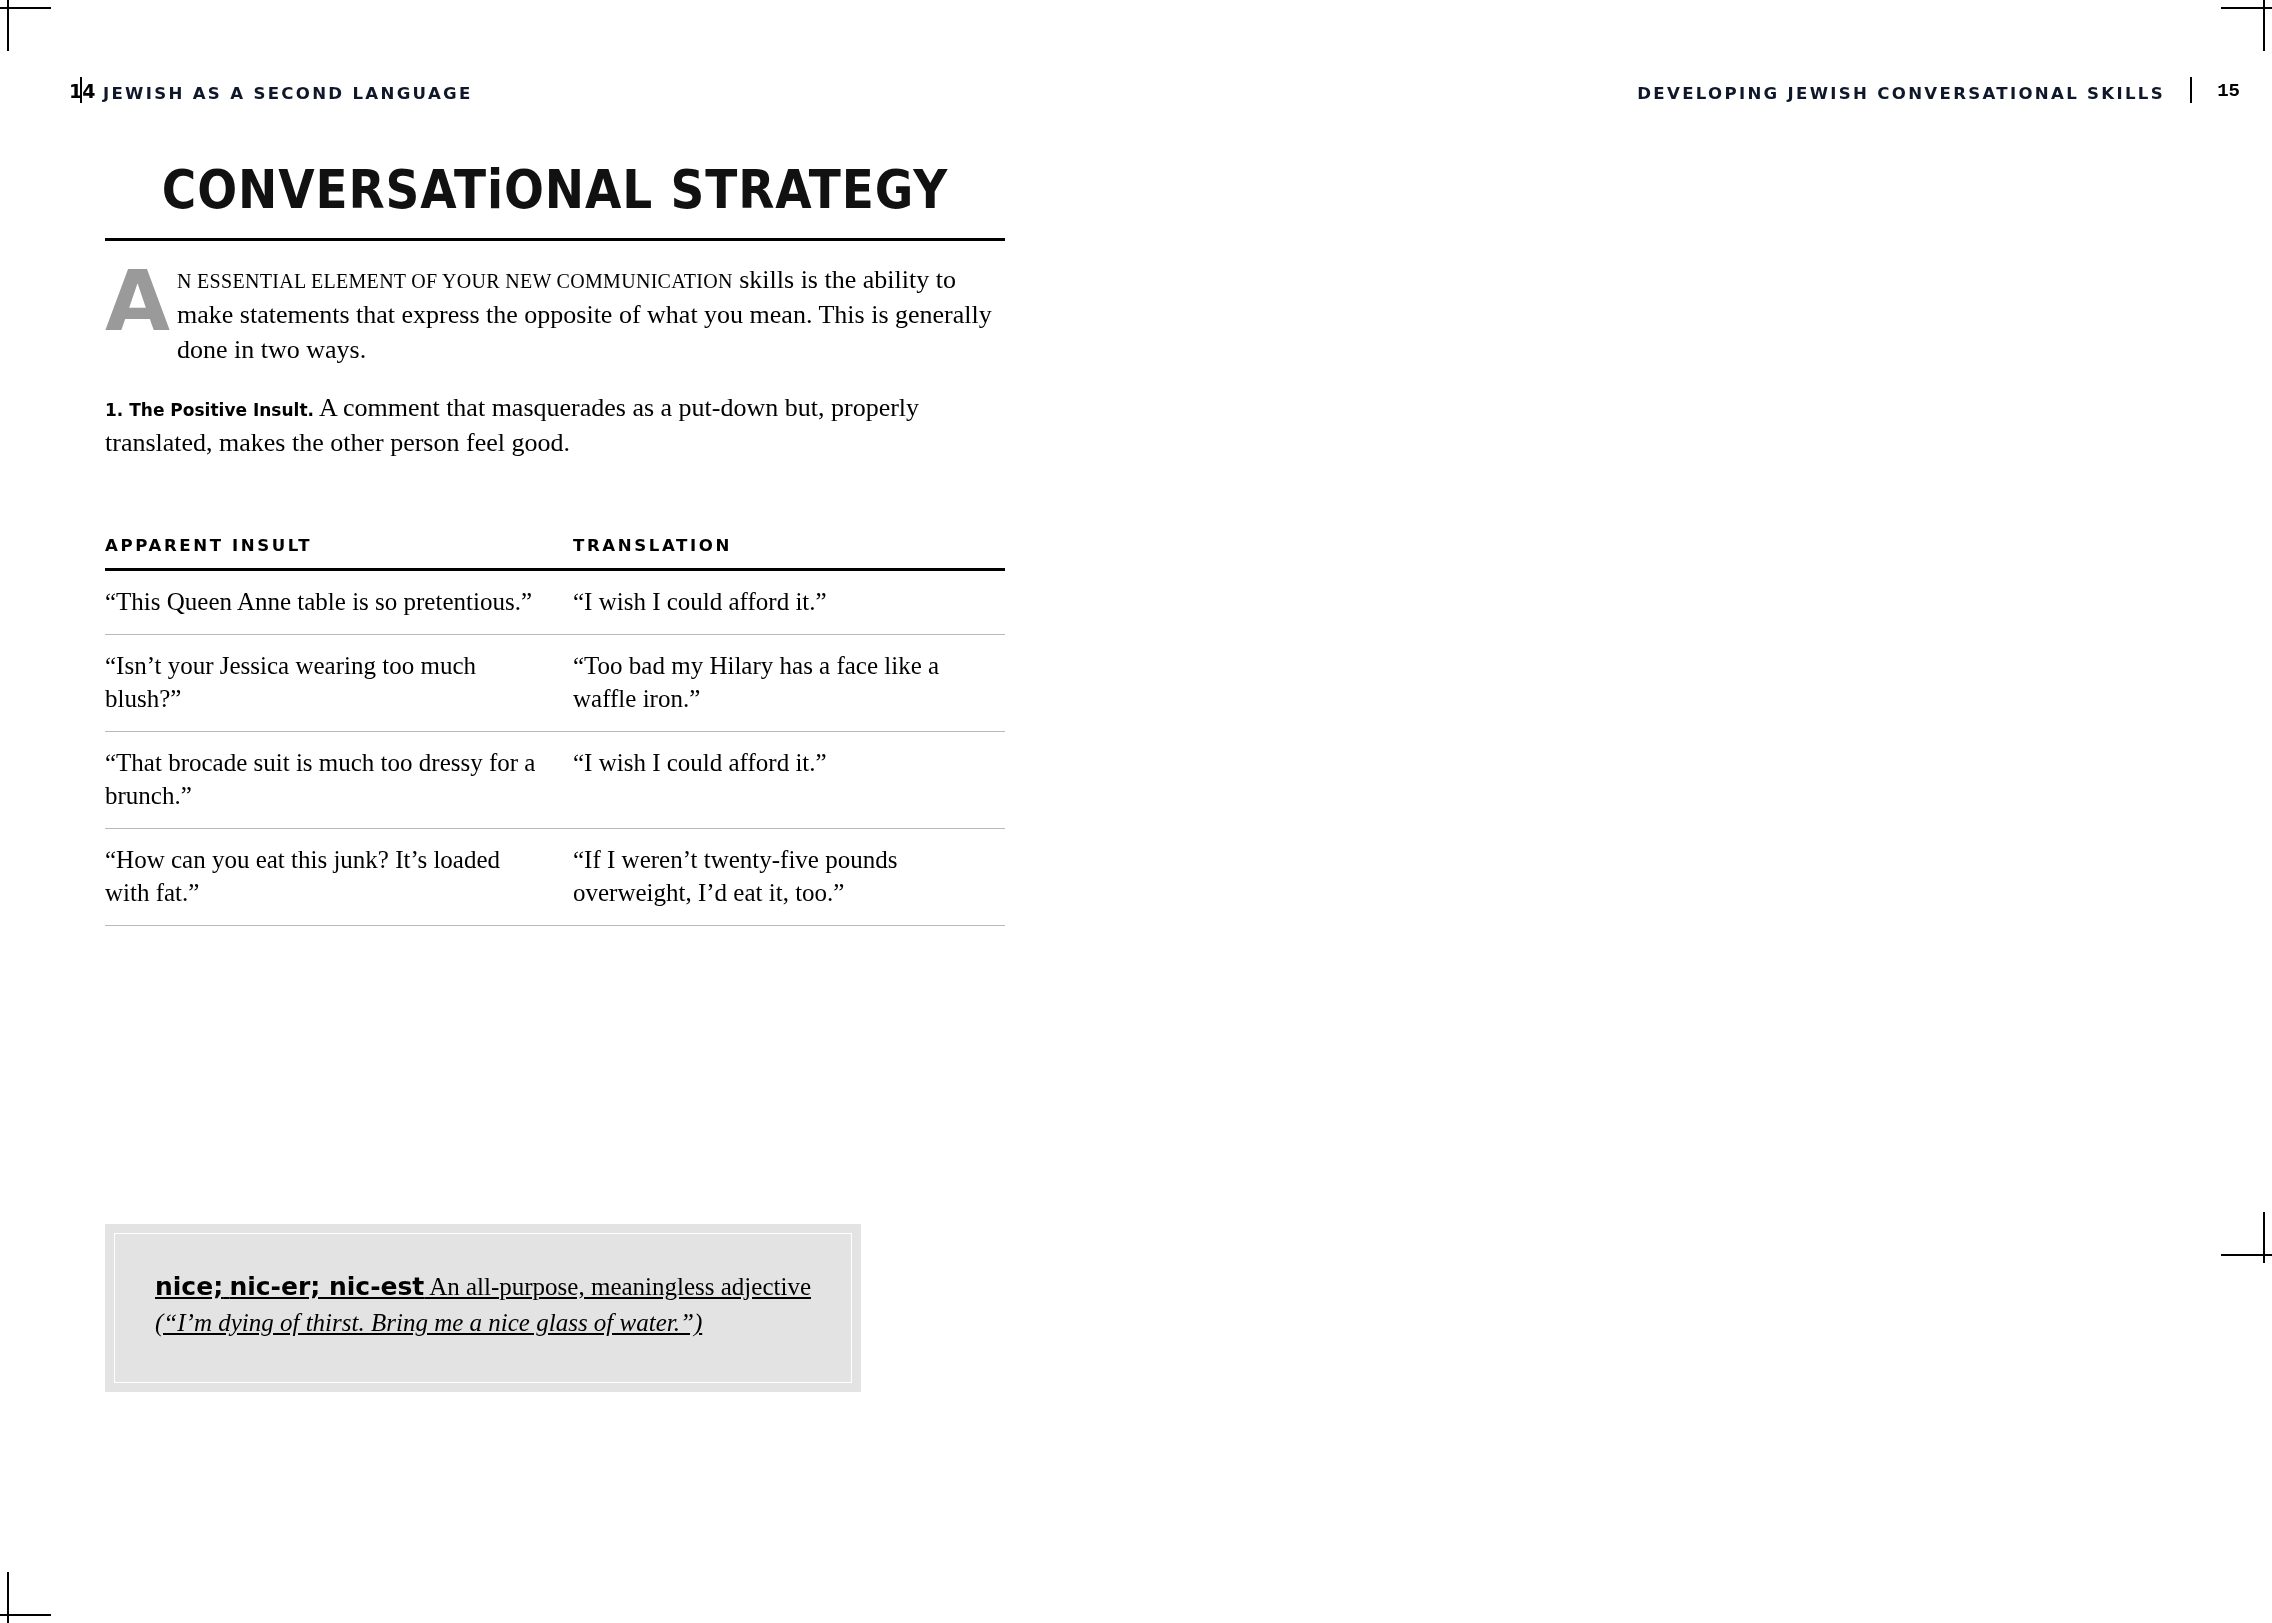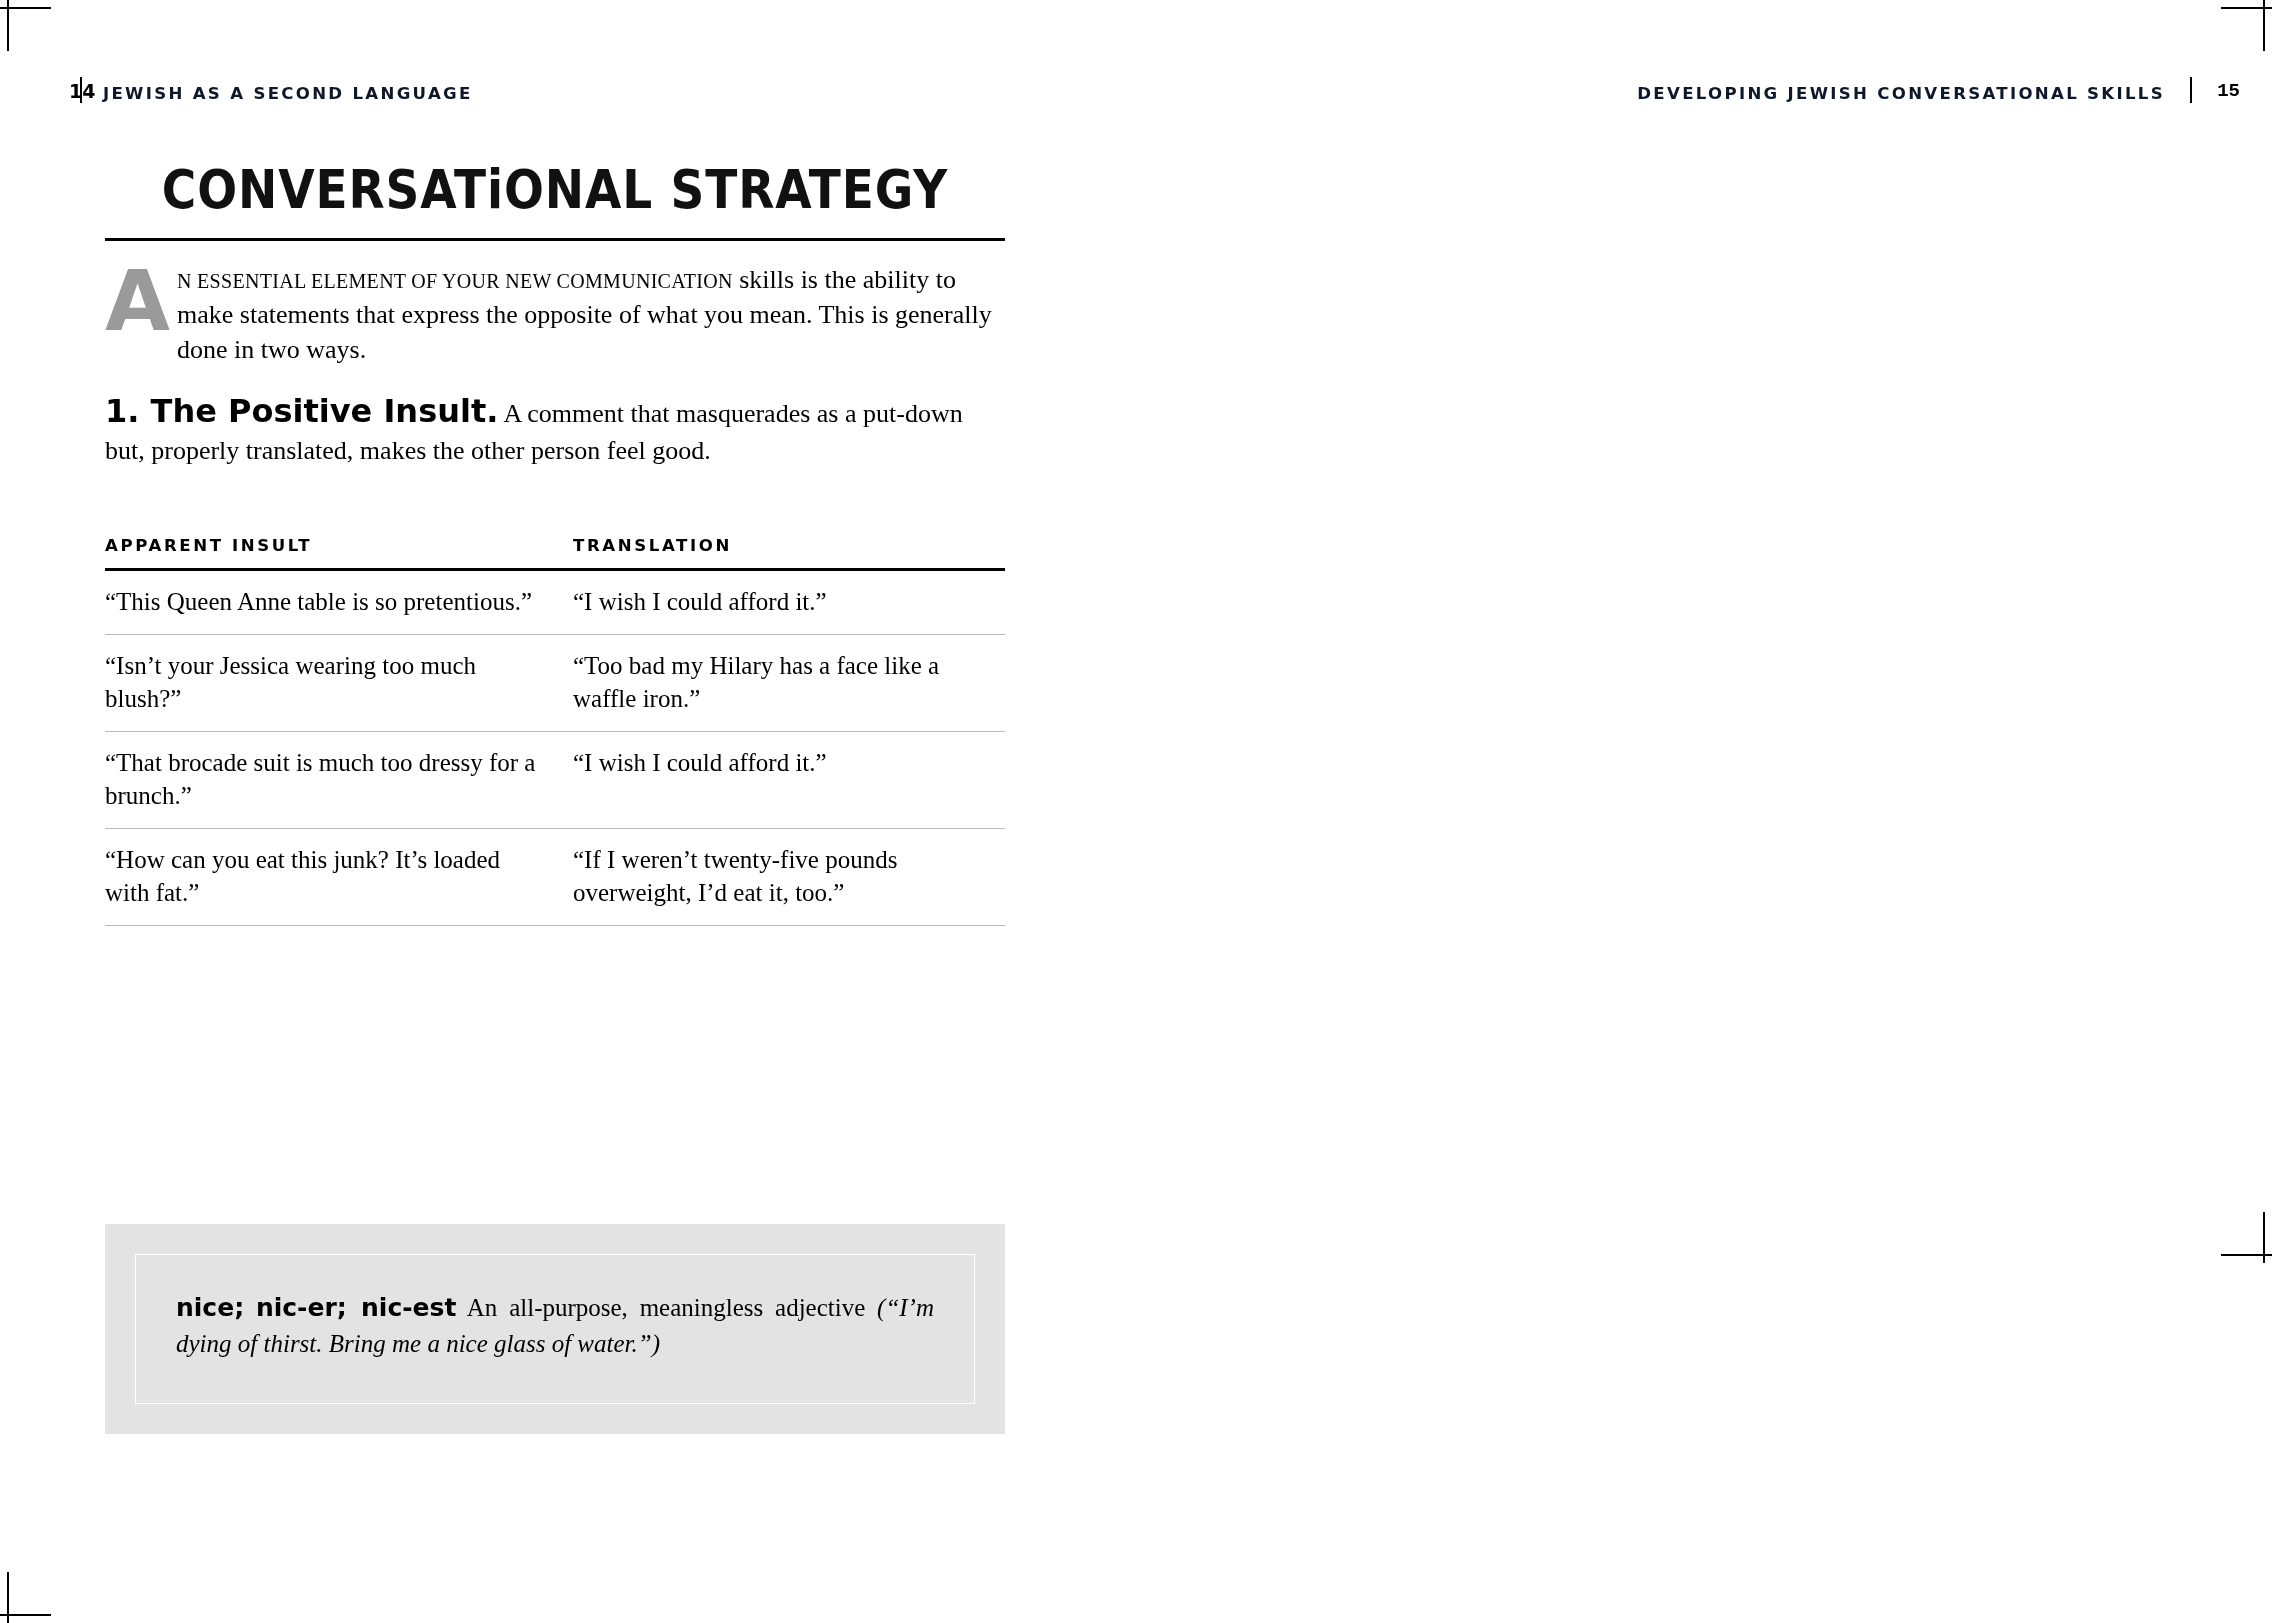--- a/index.html
+++ b/index.html
@@ -130,21 +130,21 @@
     font-size: 20px;
     letter-spacing: 0.3px;
   }
   .para {
     margin: 0;
   }
   .p-gap { margin-top: 23px; }
   .lead-label {
     font-family: "DejaVu Sans", sans-serif;
     font-weight: bold;
-    font-size: 32px;
+    font-size: 17px;
   }
 
   
   table.ttab {
     border-collapse: collapse;
     width: 900px;
     font-size: 25px;
     line-height: 1.33;
   }
   table.ttab th {
@@ -170,24 +170,25 @@
   .col-a { width: 52%; }
   .col-b { width: 48%; }
 
   .tab-left  { position: absolute; left: 105px; top: 535px; }
 
   
   .defbox {
     position: absolute;
     left: 105px;
     top: 1224px;
-    width: 900px;
+    width: 756px;
     background: #e3e3e3;
-    padding: 30px;
+    padding: 9px;
     box-sizing: border-box;
+    text-decoration: underline;
   }
   .defbox-inner {
     border: 1.7px solid #ffffff;
     padding: 35px 40px 40px 40px;
     font-size: 25px;
     line-height: 1.45;
     text-align: justify;
   }
   .defword {
     font-family: "DejaVu Sans", sans-serif;

